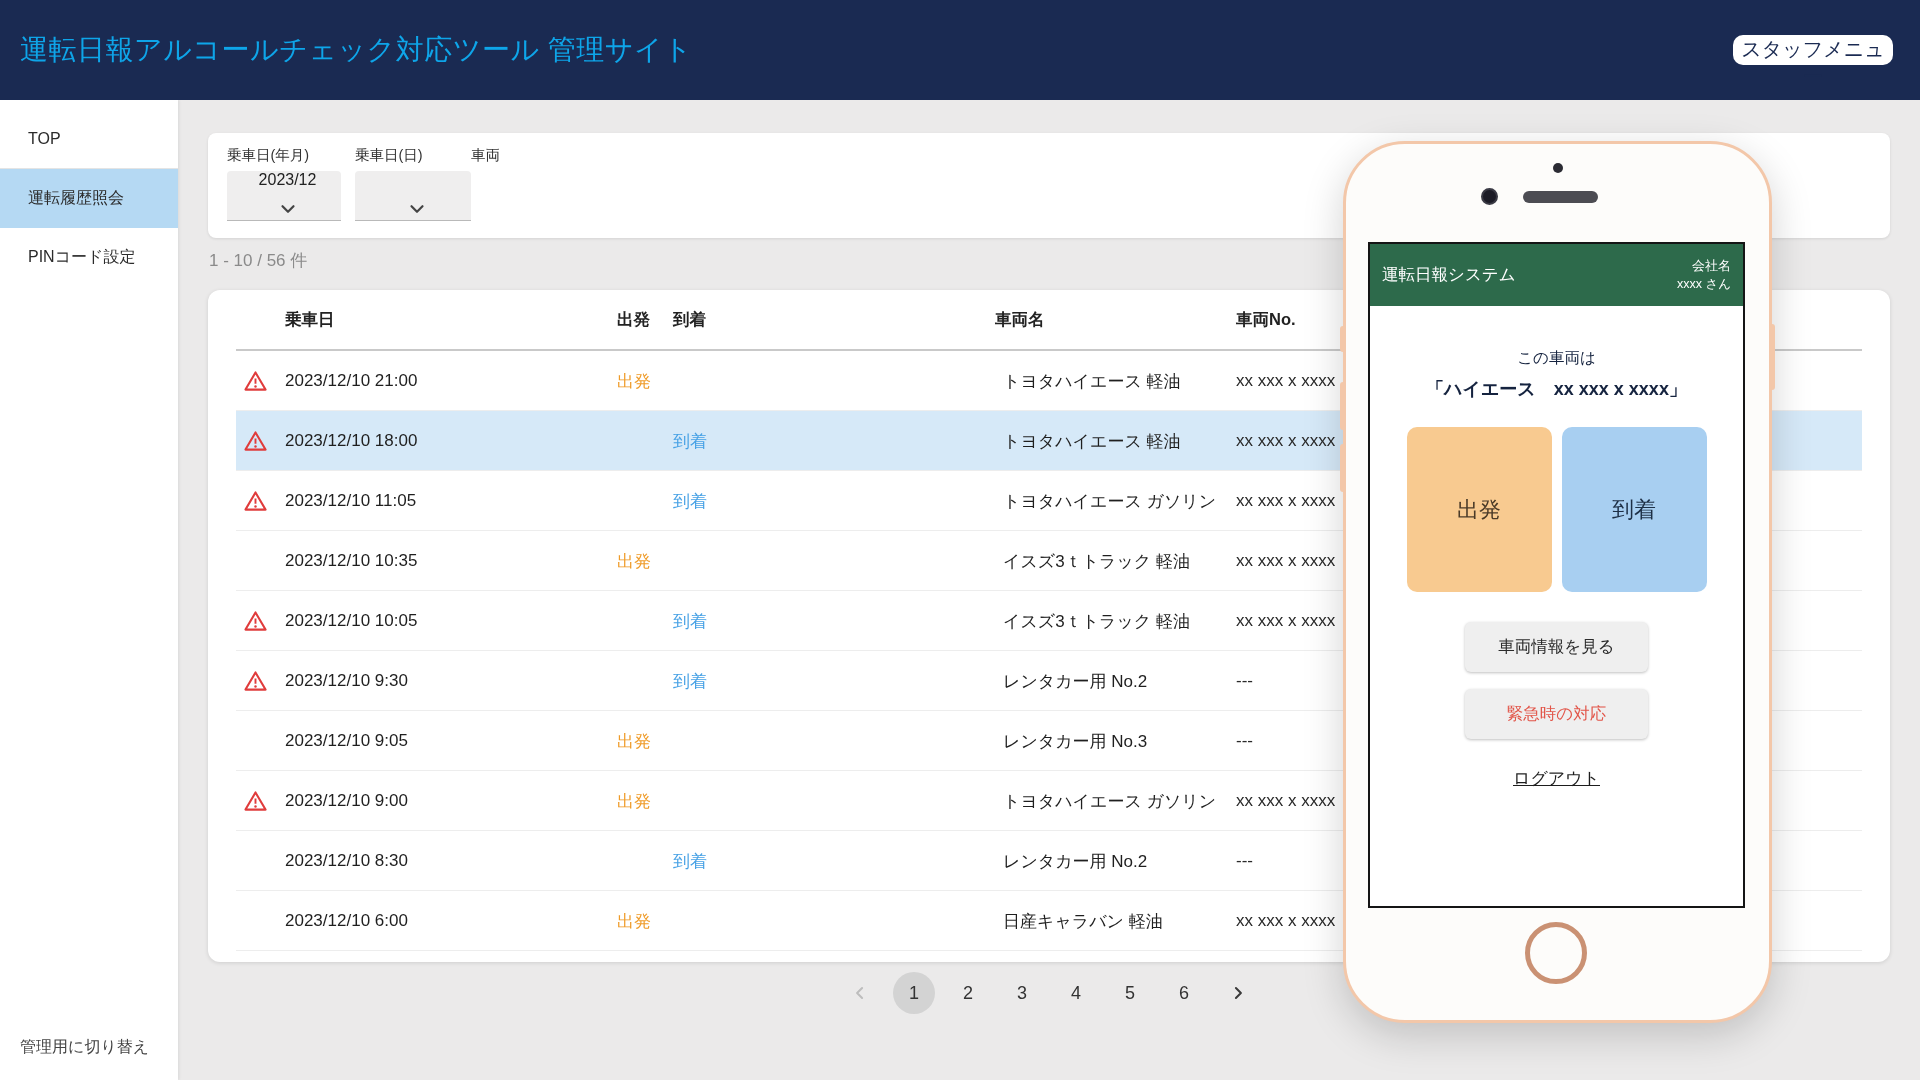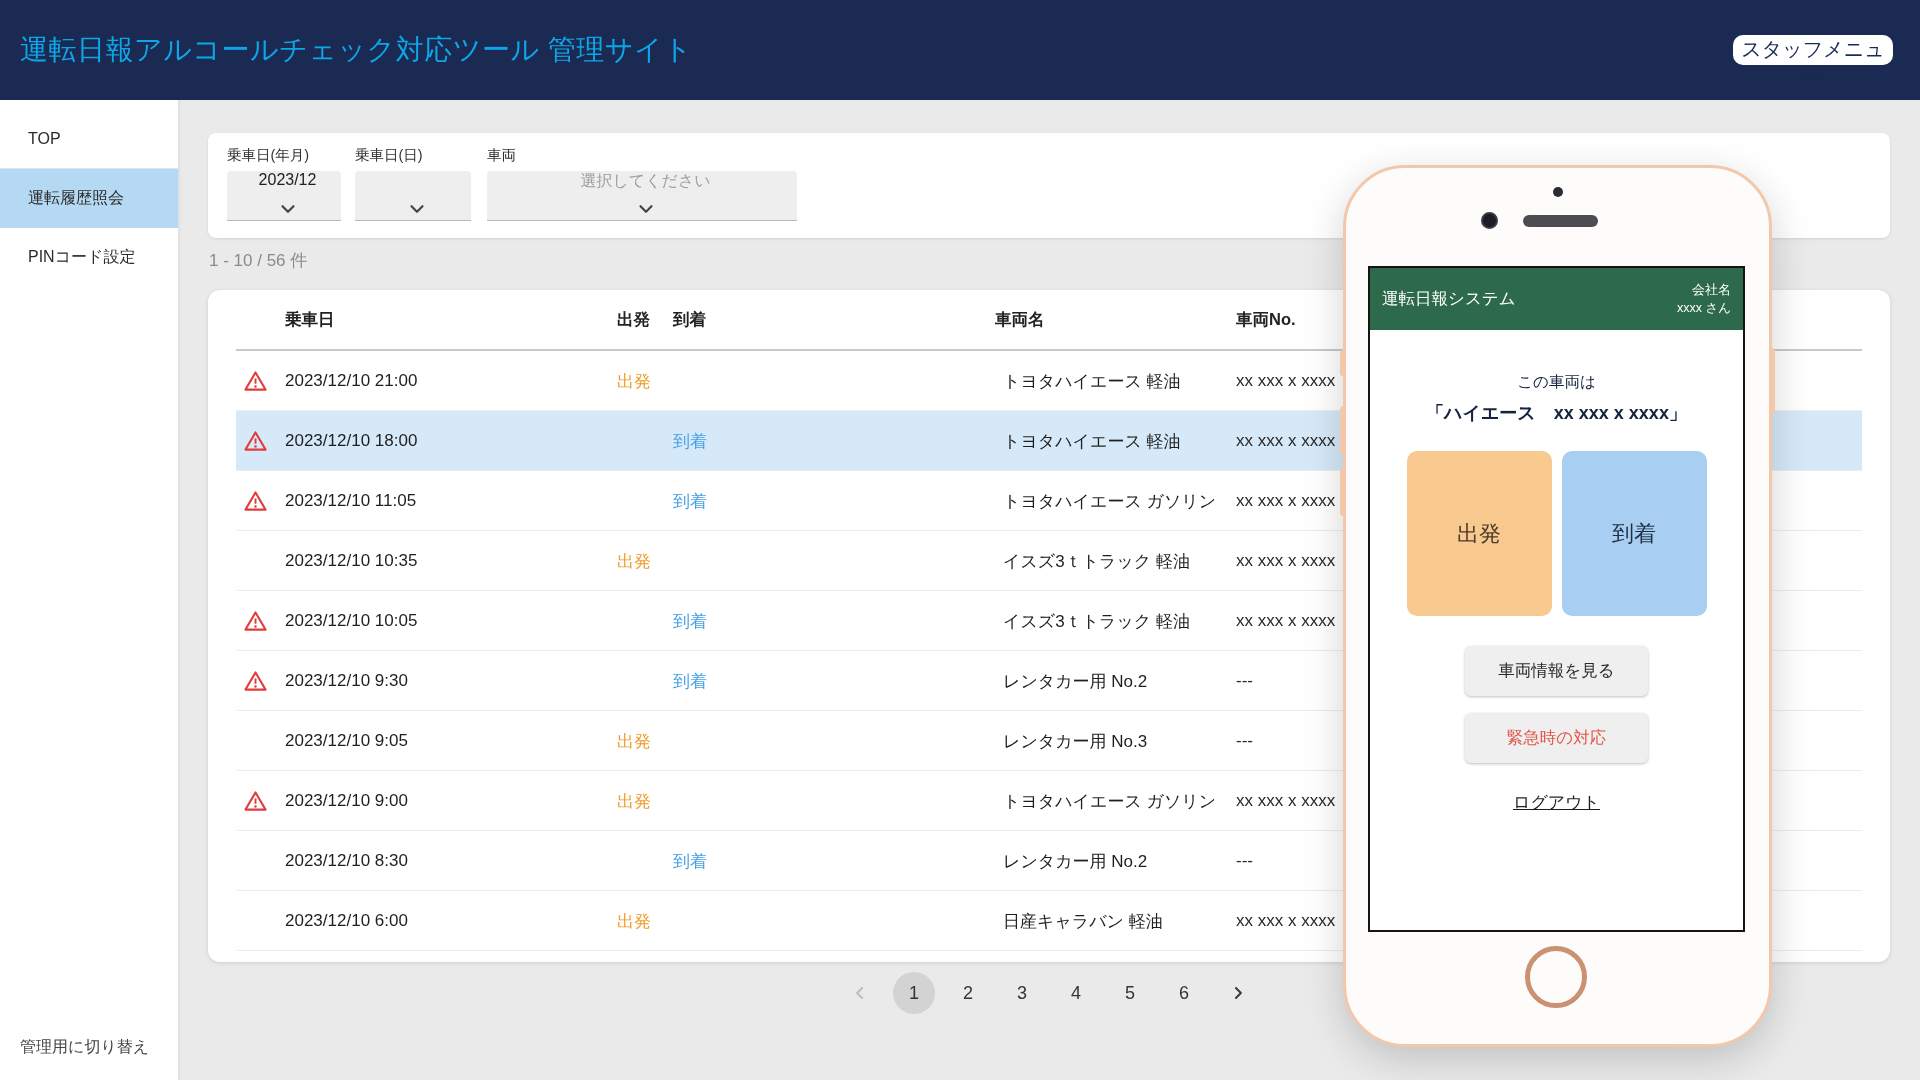--- a/index.html
+++ b/index.html
@@ -16,21 +16,21 @@
   .side-item{height:59px;display:flex;align-items:center;padding-left:28px;font-size:16px;color:#2b2b2b;cursor:pointer;box-sizing:border-box;}
   .side-item.first{margin-top:10px;border-bottom:1px solid #e4e4e4;}
   .side-item.active{background:#b5d9f3;}
   .side-footer{position:absolute;left:20px;bottom:22px;font-size:16px;color:#444;cursor:pointer;}
 
   
   .filter-card{position:absolute;left:208px;top:133px;width:1682px;height:105px;background:#fff;border-radius:8px;box-shadow:0 1px 3px rgba(0,0,0,.1);z-index:1;}
   .filter-group{position:absolute;top:13px;}
   .fg-month{left:19px;}
   .fg-day{left:147px;}
-  .fg-vehicle{left:279px;font-family:Liberation Serif, serif;}
+  .fg-vehicle{left:263px;font-family:Liberation Serif, serif;}
   .filter-label{font-size:14.5px;color:#333;margin-bottom:6px;}
   .select-box{height:50px;background:#efeeee;border-bottom:1px solid #b9b9b9;border-radius:4px 4px 0 0;display:flex;align-items:center;justify-content:space-between;box-sizing:border-box;padding:0 8px 0 15px;cursor:pointer;flex-direction:column;}
   .sel-month{width:114px;}
   .sel-day{width:116px;}
   .sel-vehicle{width:310px;}
   .select-value{font-size:16px;color:#222;}
   .select-placeholder{font-size:16px;color:#9e9e9e;}
   .chev{flex:0 0 auto;display:flex;}
 
   
@@ -57,21 +57,21 @@
   .c-veh{left:767px;}
   .c-no{left:1000px;color:#2a2a2a;}
 
   
   .pagination{position:absolute;top:972px;left:1049px;transform:translateX(-50%);display:flex;align-items:center;gap:12px;z-index:1;}
   .pg-btn{width:42px;height:42px;border-radius:50%;display:flex;align-items:center;justify-content:center;font-size:18px;color:#333;cursor:pointer;background:transparent;border:none;font-family:inherit;}
   .pg-btn.active{background:#d3d3d3;}
   .pg-btn.nav{cursor:pointer;}
 
   
-  .phone{position:absolute;left:1343px;top:165px;width:429px;height:882px;background:#fdfcfa;border:3px solid #f3c7a9;border-radius:62px;box-sizing:border-box;box-shadow:0 12px 40px rgba(0,0,0,.18);z-index:10;}
+  .phone{position:absolute;left:1343px;top:141px;width:429px;height:882px;background:#fdfcfa;border:3px solid #f3c7a9;border-radius:62px;box-sizing:border-box;box-shadow:0 12px 40px rgba(0,0,0,.18);z-index:10;}
   .nub{position:absolute;background:#f3c7a9;border-radius:3px;}
   .nub-l1{left:-6px;top:182px;width:6px;height:26px;}
   .nub-l2{left:-6px;top:238px;width:6px;height:48px;}
   .nub-l3{left:-6px;top:300px;width:6px;height:48px;}
   .nub-r{right:-6px;top:180px;width:6px;height:66px;}
   .cam-dot-top{position:absolute;left:207px;top:19px;width:10px;height:10px;border-radius:50%;background:#2b2b33;}
   .cam-dot{position:absolute;left:135px;top:44px;width:17px;height:17px;border-radius:50%;background:#1c1c26;border:2px solid #3a3a44;box-sizing:border-box;}
   .speaker{position:absolute;left:177px;top:47px;width:75px;height:12px;border-radius:6px;background:#4c4c52;}
   .screen{position:absolute;left:22px;top:98px;width:377px;height:666px;background:#fff;border:2px solid #151515;box-sizing:border-box;overflow:hidden;}
   .app-bar{height:62px;background:#2d6a4b;display:flex;align-items:center;justify-content:space-between;box-sizing:border-box;padding:0 12px;color:#fff;}
@@ -132,28 +132,20 @@
         <span class="select-value"></span>
         <span class="chev">
           <svg width="22" height="22" viewBox="0 0 24 24">
               <path d="M6 9l6 6 6-6" fill="none" stroke="#444" stroke-width="2.4" stroke-linecap="round" stroke-linejoin="round"></path>
             </svg>
         </span>
       </div>
     </div>
     <div class="filter-group fg-vehicle">
       <div class="filter-label">車両</div>
-      <div class="select-box sel-vehicle">
-        <span class="select-placeholder">選択してください</span>
-        <span class="chev">
-          <svg width="22" height="22" viewBox="0 0 24 24">
-              <path d="M6 9l6 6 6-6" fill="none" stroke="#444" stroke-width="2.4" stroke-linecap="round" stroke-linejoin="round"></path>
-            </svg>
-        </span>
-      </div>
     </div>
   </section>
 
   <div class="result-count">1 - 10 / 56 件</div>
 
   <section class="table-card">
     <div class="table-inner">
       <div class="thead">
         <span class="th th-date">乗車日</span>
         <span class="th th-dep">出発</span>

